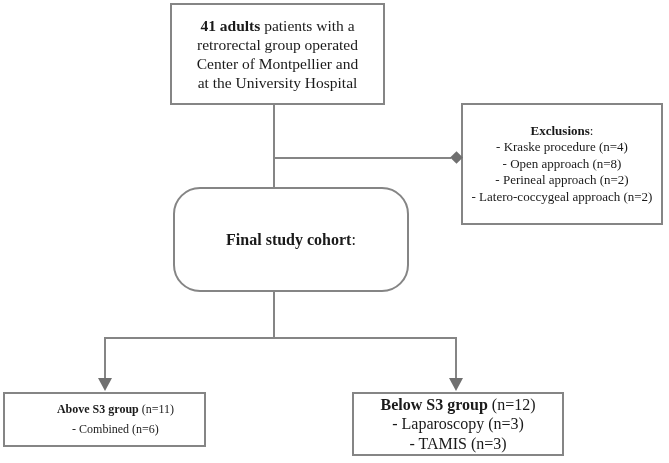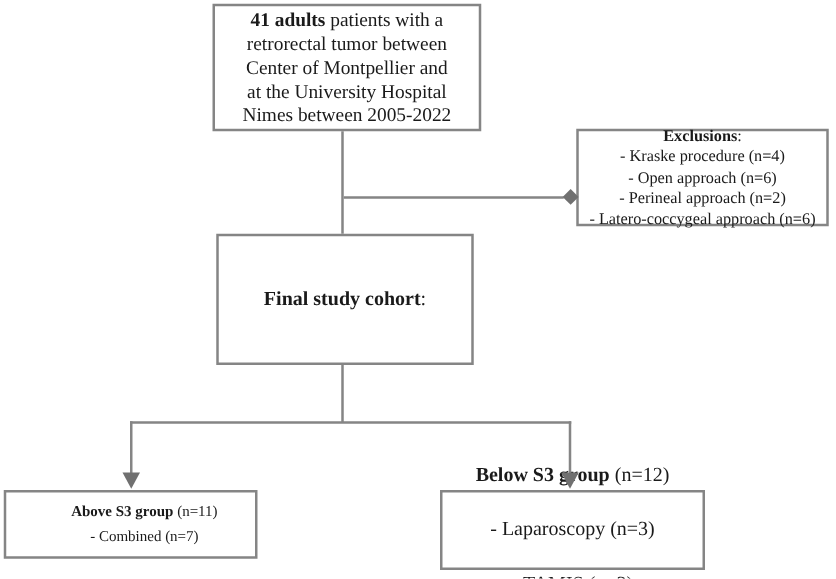--- a/index.html
+++ b/index.html
@@ -24,34 +24,34 @@
     display: flex;
     flex-direction: column;
     justify-content: center;
     text-align: center;
   }
   .box-initial {
     left: 170px; top: 3px; width: 215px; height: 102px;
     font-size: 15.5px; line-height: 19px;
   }
   .box-exclusions {
-    left: 461px; top: 103px; width: 202px; height: 78px;
+    left: 461px; top: 103px; width: 202px; height: 122px;
     font-size: 13px; line-height: 16.5px;
   }
   .box-final {
-    left: 173px; top: 187px; width: 206px; height: 105px;
-    font-size: 16px; line-height: 20px;
+    left: 173px; top: 187px; width: 236px; height: 105px;
+    font-size: 16px; line-height: 20px; border-radius: 27px;
   }
   .box-above {
     left: 3px; top: 392px; width: 203px; height: 55px;
     font-size: 12px; line-height: 19.5px; padding-left: 22px;
   }
   .box-below {
     left: 352px; top: 392px; width: 212px; height: 64px;
-    font-size: 16px; line-height: 19.5px; gap: 24px;
+    font-size: 16px; line-height: 19.5px;
   }
   .bold { font-weight: bold; }
   .connector {
     position: absolute;
     background: var(--line, #858585);
   }
   .c-v1   { left: 273px; top: 105px; width: 2px;  height: 82px; }
   .c-hex  { left: 275px; top: 157px; width: 176px; height: 2px; }
   .c-v2   { left: 273px; top: 292px; width: 2px;  height: 46px; }
   .c-hsp  { left: 104px; top: 337px; width: 353px; height: 2px; }
@@ -74,41 +74,40 @@
   .a-left  { left: 98px;  top: 378px; }
   .a-right { left: 449px; top: 378px; }
 </style>
 </head>
 <body>
 
 <div class="canvas">
 
   <div class="box box-initial">
     <div><span class="bold">41 adults</span><span> patients with a</span></div>
-    <div>retrorectal tumor between</div>
+    <div>retrorectal group operated</div>
     <div>Center of Montpellier and</div>
     <div>at the University Hospital</div>
-    <div>Nimes between 2005-2022</div>
   </div>
 
   <div class="box box-exclusions">
     <div><span class="bold">Exclusions</span><span>:</span></div>
     <div>- Kraske procedure (n=4)</div>
-    <div>- Open approach (n=6)</div>
+    <div>- Open approach (n=8)</div>
     <div>- Perineal approach (n=2)</div>
-    <div>- Latero-coccygeal approach (n=6)</div>
+    <div>- Latero-coccygeal approach (n=2)</div>
   </div>
 
   <div class="box box-final">
     <div><span class="bold">Final study cohort</span><span>:</span></div>
   </div>
 
   <div class="box box-above">
     <div><span class="bold">Above S3 group</span><span> (n=11)</span></div>
-    <div>- Combined (n=7)</div>
+    <div>- Combined (n=6)</div>
   </div>
 
   <div class="box box-below">
     <div><span class="bold">Below S3 group</span><span> (n=12)</span></div>
     <div>- Laparoscopy (n=3)</div>
     <div>- TAMIS (n=3)</div>
   </div>
 
   <div class="connector c-v1"></div>
   <div class="connector c-hex"></div>

